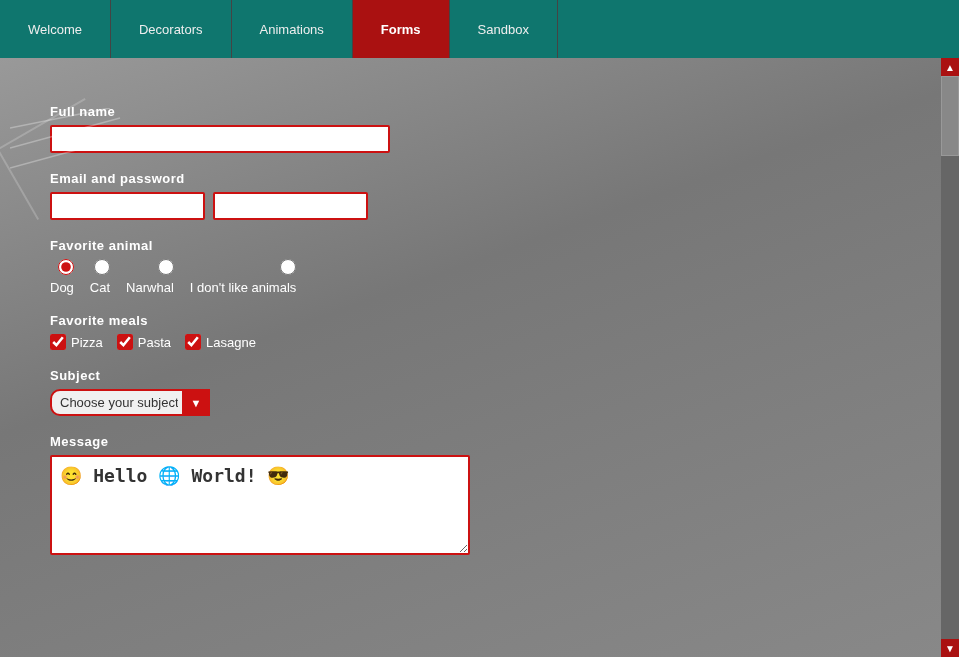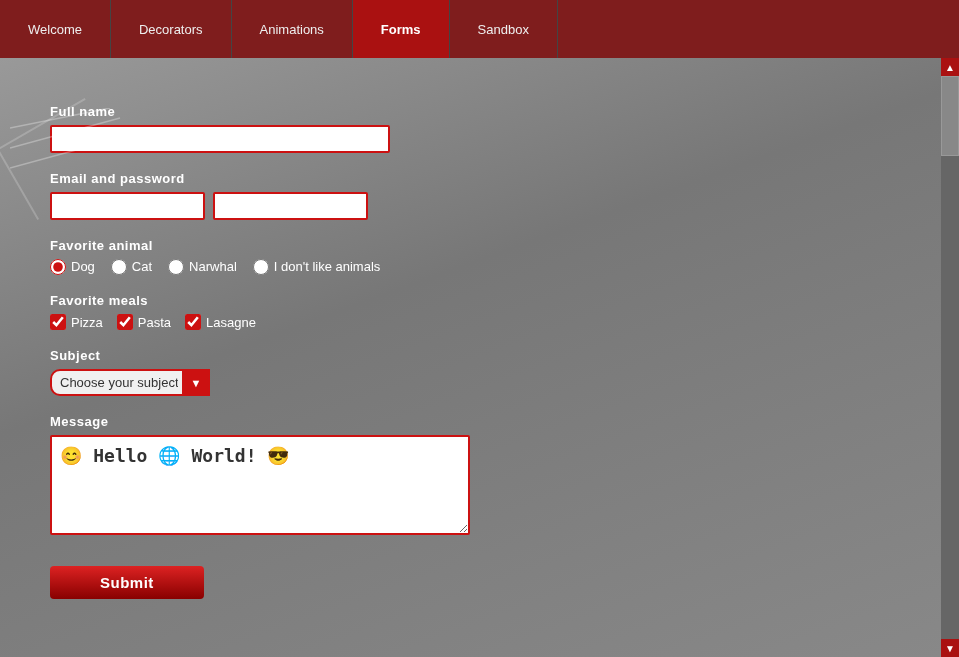--- a/index.html
+++ b/index.html
@@ -39,21 +39,21 @@
       font-weight: bold;
       letter-spacing: 1px;
       text-shadow: 2px 2px 4px #000;
     }
 
     
     .nav {
       display: flex;
       align-items: flex-end;
       flex: 1;
-      background: #7f1d1d;
+      background: #0f766e;
     }
     .nav-item {
       padding: 0 28px;
       height: 100%;
       display: flex;
       align-items: center;
       color: #eee;
       cursor: pointer;
       font-size: 13px;
       border-right: 1px solid #444;
@@ -165,24 +165,25 @@
 
     
     .radio-group {
       display: flex;
       align-items: center;
       gap: 16px;
       flex-wrap: wrap;
     }
     .radio-item {
       display: flex;
-      align-items: flex-start;
+      align-items: flex-end;
       gap: 5px;
       color: #fff;
       cursor: pointer;
+      flex-direction: column;
     }
     .radio-item input[type="radio"] {
       accent-color: #cc1111;
       width: 16px;
       height: 16px;
       cursor: pointer;
     }
 
     
     .checkbox-group {
@@ -406,23 +407,20 @@
       </div>
     </div>
 
     <div class="form-section">
       <label class="form-label">Message</label>
       <div style="position:relative; display:inline-block;">
         <textarea class="message-textarea" style="">😊 Hello 🌐 World! 😎</textarea>
       </div>
     </div>
 
-    <div>
-      <button class="submit-btn">Submit</button>
-    </div>
 
   </div>
 
   <div class="scrollbar">
     <div class="scrollbar-arrow">▲</div>
     <div class="scrollbar-track">
       <div class="scrollbar-thumb"></div>
     </div>
     <div class="scrollbar-arrow">▼</div>
   </div>

